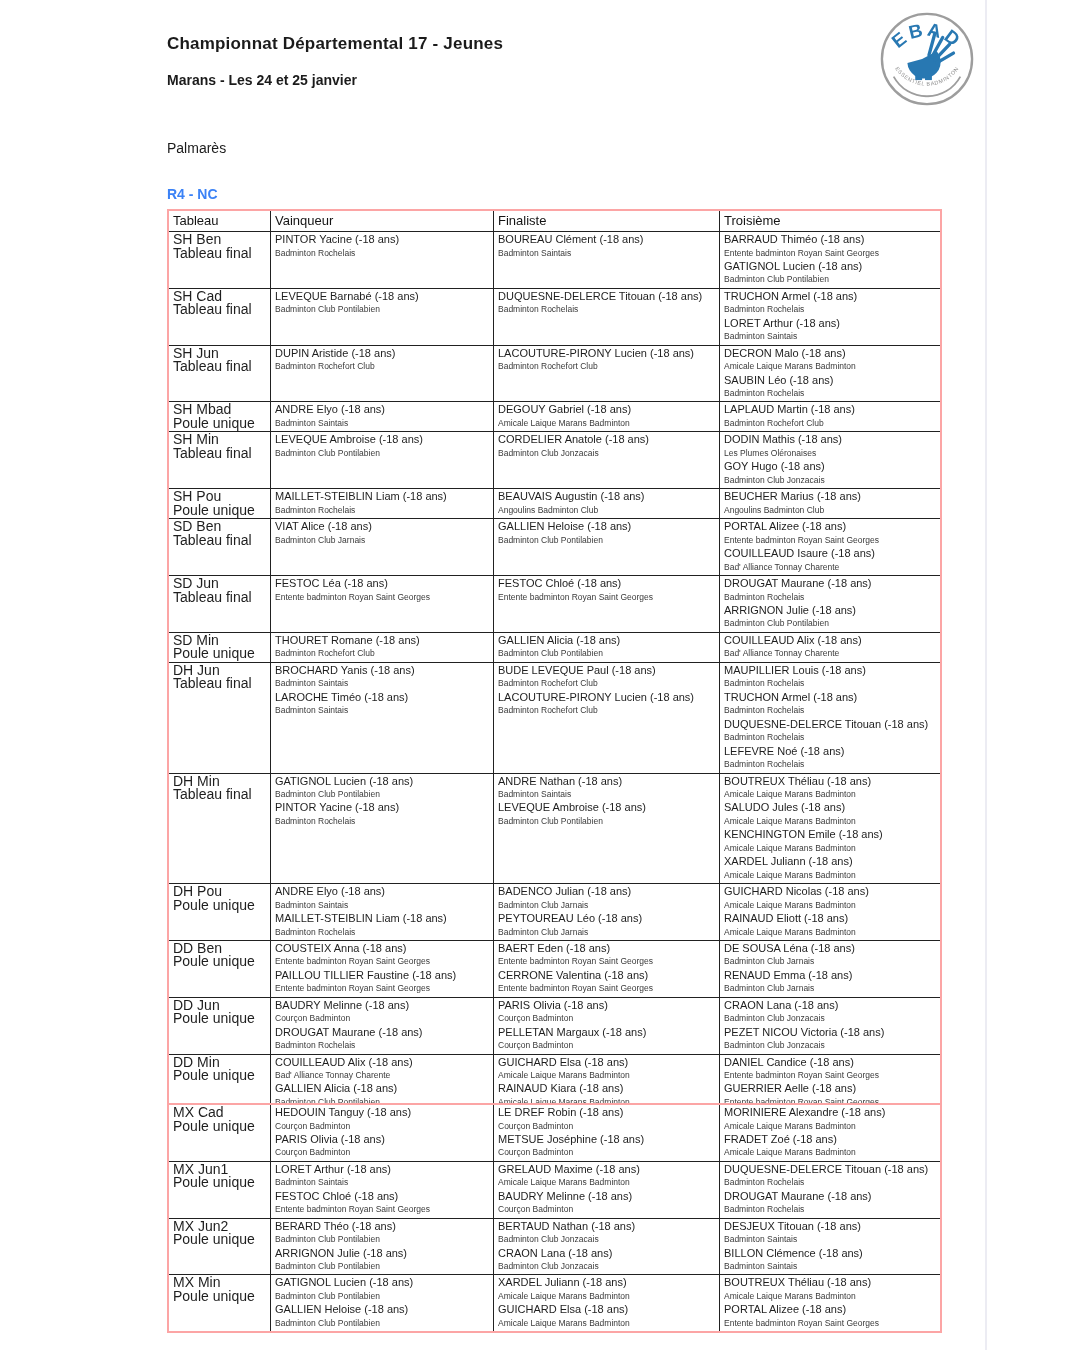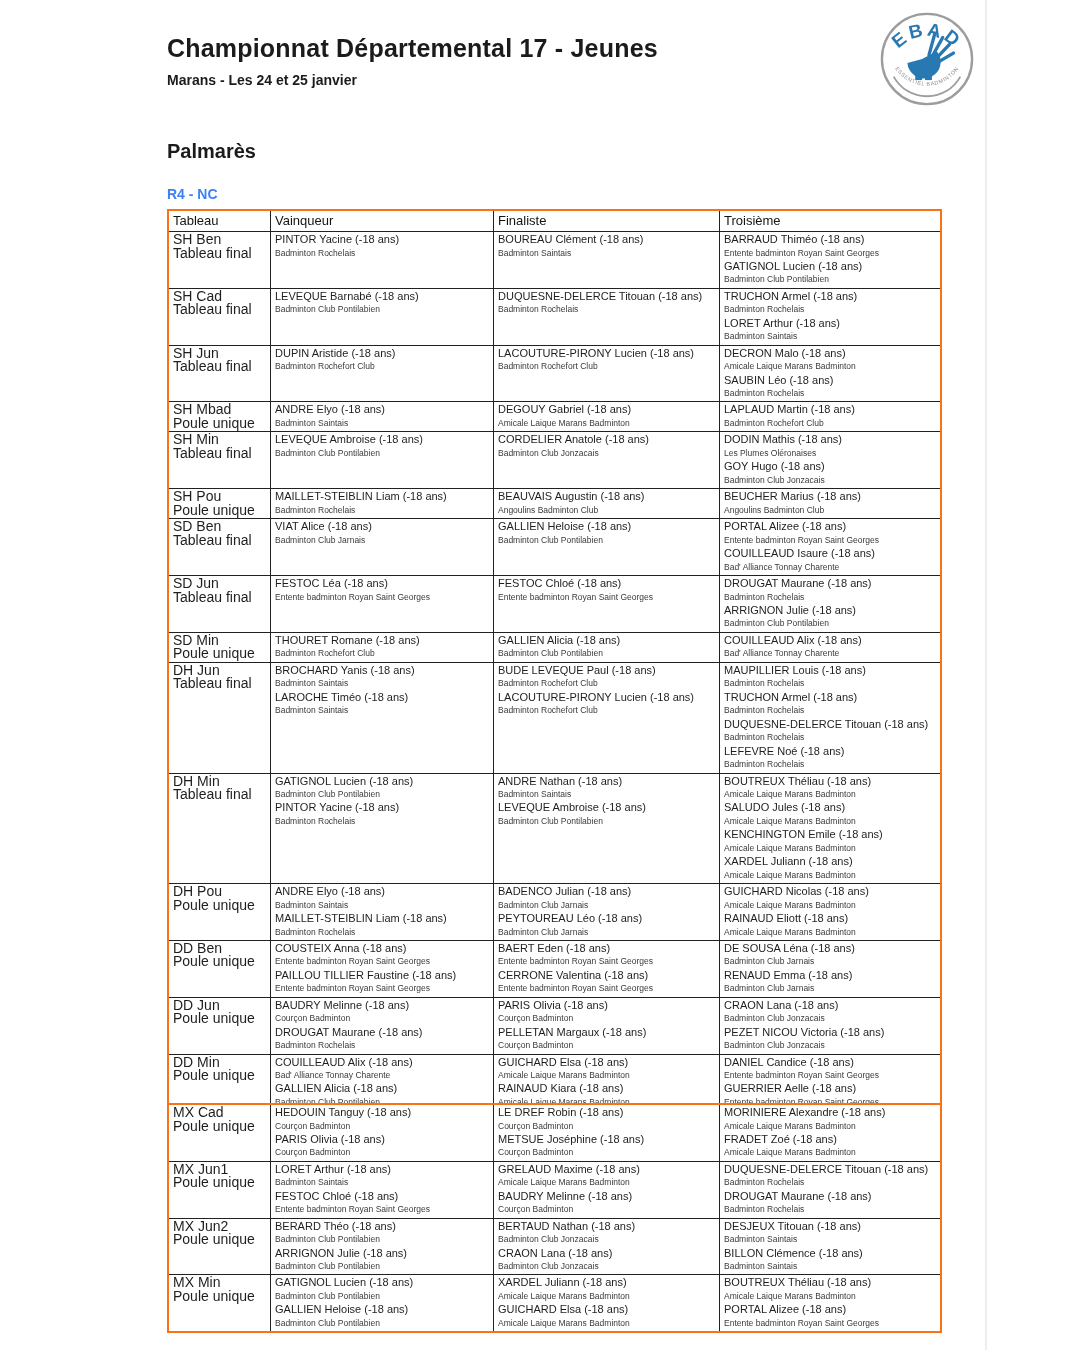--- a/index.html
+++ b/index.html
@@ -1,29 +1,29 @@
 <!DOCTYPE html>
 <html><head>
 <meta charset="utf-8">
 <style>
   html,body{margin:0;padding:0;}
   body{
     width:1080px;height:1350px;position:relative;background:#ffffff;
     font-family:"Liberation Sans", sans-serif;color:#1e1e1e;overflow:hidden;
   }
   .page-edge{position:absolute;top:0;bottom:0;width:2px;background:#ececf3;}
-  .h1{position:absolute;left:167px;top:34px;font-size:25px;font-weight:bold;color:#1b1b1b;letter-spacing:.2px;}
+  .h1{position:absolute;left:167px;top:34px;font-size:17px;font-weight:bold;color:#1b1b1b;letter-spacing:.2px;}
   .h2{position:absolute;left:167px;top:72px;font-size:14px;font-weight:bold;color:#1b1b1b;text-align:center;}
-  .h3{position:absolute;left:167px;top:140px;font-size:20px;font-weight:bold;color:#1b1b1b;}
+  .h3{position:absolute;left:167px;top:140px;font-size:14px;font-weight:normal;color:#1b1b1b;}
   .h4{position:absolute;left:167px;top:186px;font-size:14px;font-weight:bold;color:#3b82f6;}
   .logo{position:absolute;left:878px;top:10px;width:98px;height:98px;}
   .tblwrap{position:absolute;left:167px;width:775px;}
   .t1{top:209px;}
   .t2{top:1103px;}
-  .tbl{border:2px solid #f97316;background:#fff;}
+  .tbl{border:2px solid #fca5a5;background:#fff;}
   .trow{display:grid;grid-template-columns:101px 223px 226px 221px;}
   .trow + .trow{border-top:1px solid #212121;}
   .td{border-left:1px solid #212121;padding:1px 2px 1px 4px;overflow:hidden;min-height:13px;}
   .td:first-child{border-left:none;}
   .th{font-size:13px;line-height:18px;height:18px;color:#141414;}
   .ln{white-space:nowrap;}
   .ev{font-size:14px;line-height:13.5px;color:#1e1e1e;}
   .nm{font-size:11px;line-height:13.5px;color:#1e1e1e;}
   .cl{font-size:8.5px;line-height:13.4px;color:#3a3a3a;}
 </style>

